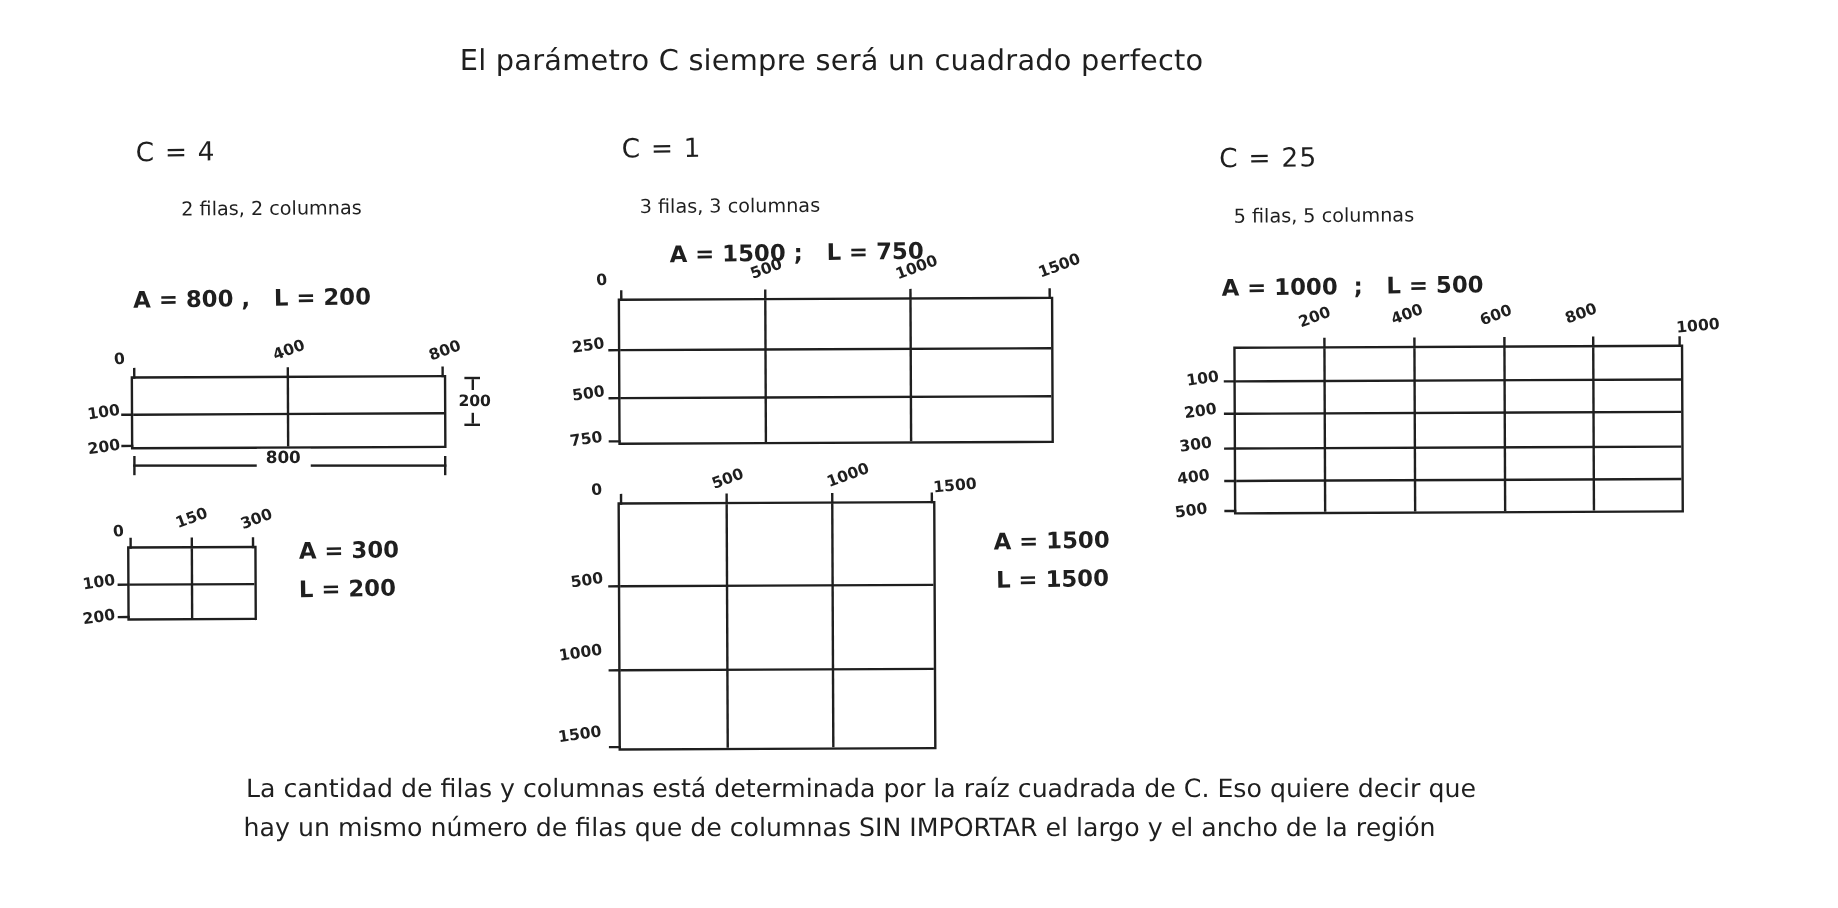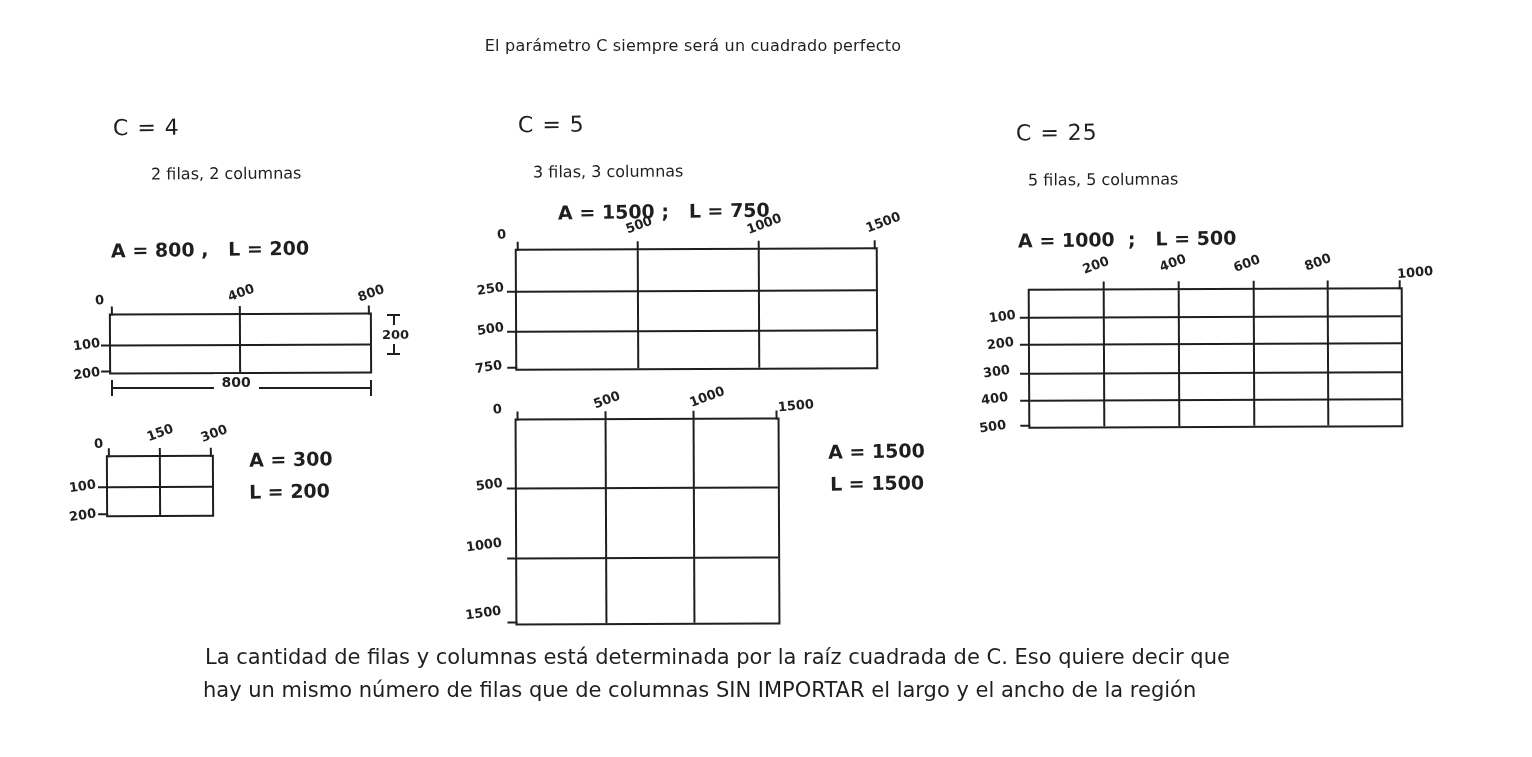--- a/index.html
+++ b/index.html
@@ -2,21 +2,21 @@
 <html><head>
 <meta charset="utf-8">
 <style>
   html,body{margin:0;padding:0}
   body{
     width:1532px;height:757px;position:relative;overflow:hidden;
     background:#ffffff;color:#1f1f1f;
     font-family:"DejaVu Sans", sans-serif;
   }
   .abs{position:absolute}
-  .title{font-size:16px;letter-spacing:.2px;white-space:nowrap}
+  .title{font-size:24px;letter-spacing:.2px;white-space:nowrap}
   .c-label{font-size:22px;letter-spacing:1px;white-space:nowrap;transform:rotate(-.6deg)}
   .sub-label{font-size:16px;white-space:nowrap;transform:rotate(-.4deg)}
   .params{font-size:19px;font-weight:700;white-space:pre;transform:rotate(-.8deg)}
   .annot{font-size:19px;font-weight:700;white-space:pre;transform:rotate(-1deg)}
   .footer-line{font-size:21px;white-space:nowrap}
 
   .grid{position:absolute;border:2px solid #1f1f1f;box-sizing:border-box;transform:rotate(-.25deg)}
   .gv{position:absolute;top:0;bottom:0;width:2px;background:#1f1f1f}
   .gh{position:absolute;left:0;right:0;height:2px;background:#1f1f1f}
   .tick-t{position:absolute;top:-9px;width:2px;height:9px;background:#1f1f1f}
@@ -93,21 +93,21 @@
     <span class="tlab" style="left:96px;top:-27px">300</span>
     <span class="llab" style="left:-40px;top:21px;width:28px">100</span>
     <span class="llab" style="left:-40px;top:50px;width:28px">200</span>
   </div>
 
   <div class="abs annot" style="left:233px;top:348px">A = 300</div>
   <div class="abs annot" style="left:233px;top:380px">L = 200</div>
 </section>
 
 <section class="abs" style="left:440px;top:100px;width:520px;height:545px">
-  <div class="abs c-label" style="left:78px;top:12px">C = 5</div>
+  <div class="abs c-label" style="left:78px;top:12px">C = 1</div>
   <div class="abs sub-label" style="left:93px;top:62px">3 filas, 3 columnas</div>
   <div class="abs params" style="left:118px;top:100px">A = 1500 ;   L = 750</div>
 
   <div class="grid" style="left:75px;top:148px;width:363px;height:122px">
     <div class="gv" style="left:120px"></div>
     <div class="gv" style="left:241px"></div>
     <div class="gh" style="top:40px"></div>
     <div class="gh" style="top:80px"></div>
     <div class="tick-t" style="left:0"></div>
     <div class="tick-t" style="left:120px"></div>

